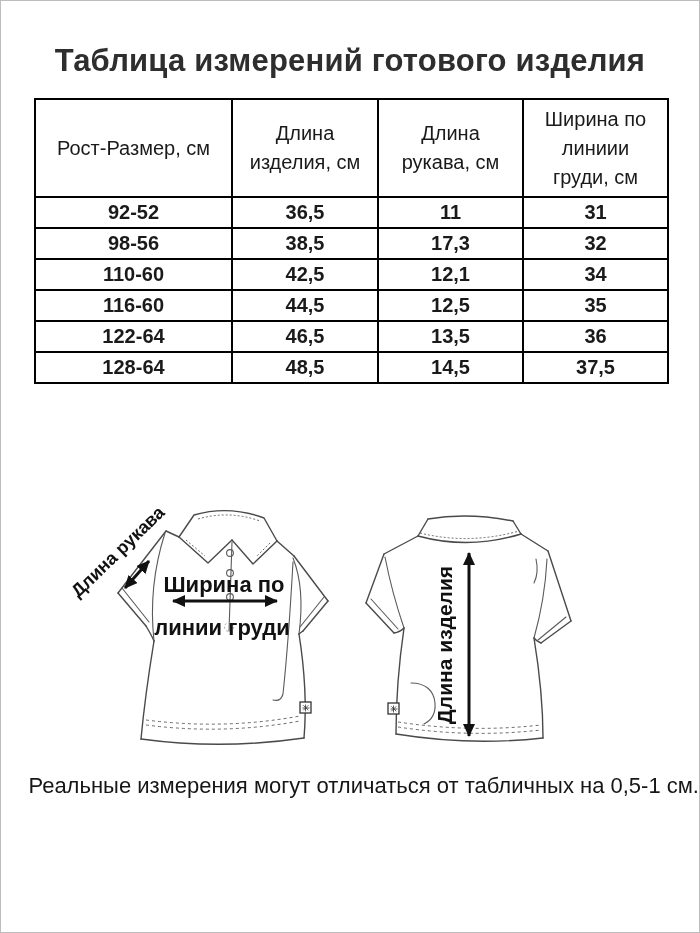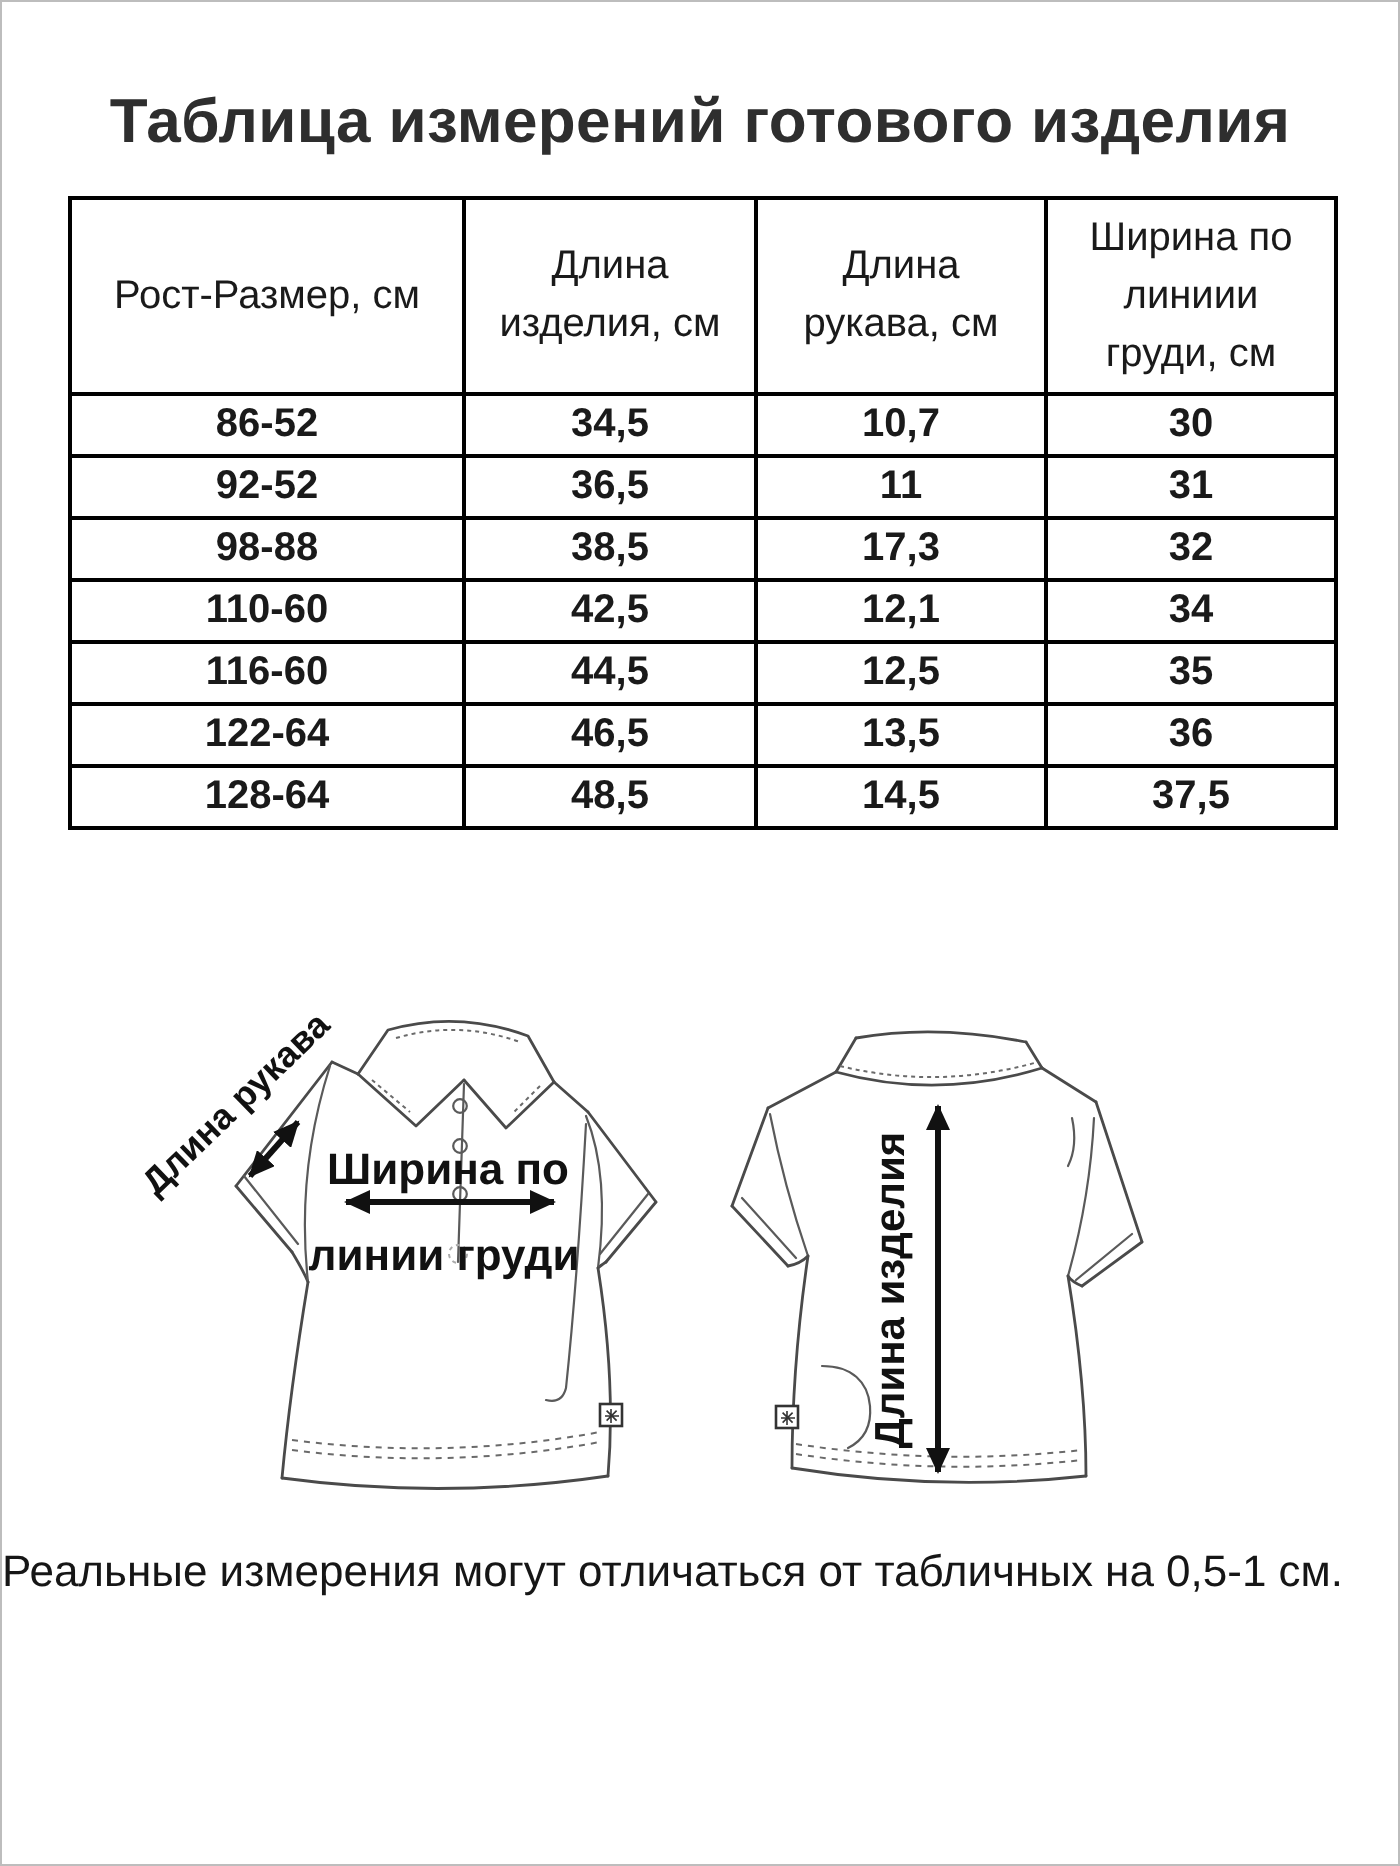--- a/index.html
+++ b/index.html
@@ -63,21 +63,21 @@
   .arrow{stroke:#111;stroke-width:3;fill:none;}
   .svg-label{
     font-family:"Liberation Sans", sans-serif;
     font-weight:bold;
     fill:#111;
   }
   .footer-note{
     position:absolute;
     left:0;right:0;
     top:772px;
-    text-align:left;
+    text-align:right;
     font-size:22px;
     font-weight:normal;
     color:#161616;
   }
 </style>
 </head>
 <body>
 
 <div class="page">
 
@@ -97,33 +97,27 @@
 изделия, см</th>
         <th>Длина
 рукава, см</th>
         <th>Ширина по
 линиии
 груди, см</th>
       </tr>
     </thead>
     <tbody>
         <tr>
-          <td>86-52</td>
-          <td>34,5</td>
-          <td>10,7</td>
-          <td>30</td>
-        </tr>
-        <tr>
           <td>92-52</td>
           <td>36,5</td>
           <td>11</td>
           <td>31</td>
         </tr>
         <tr>
-          <td>98-88</td>
+          <td>98-56</td>
           <td>38,5</td>
           <td>17,3</td>
           <td>32</td>
         </tr>
         <tr>
           <td>110-60</td>
           <td>42,5</td>
           <td>12,1</td>
           <td>34</td>
         </tr>

